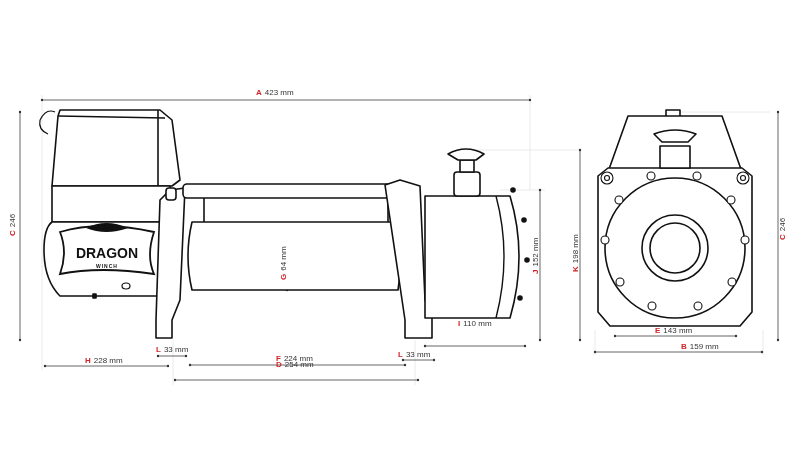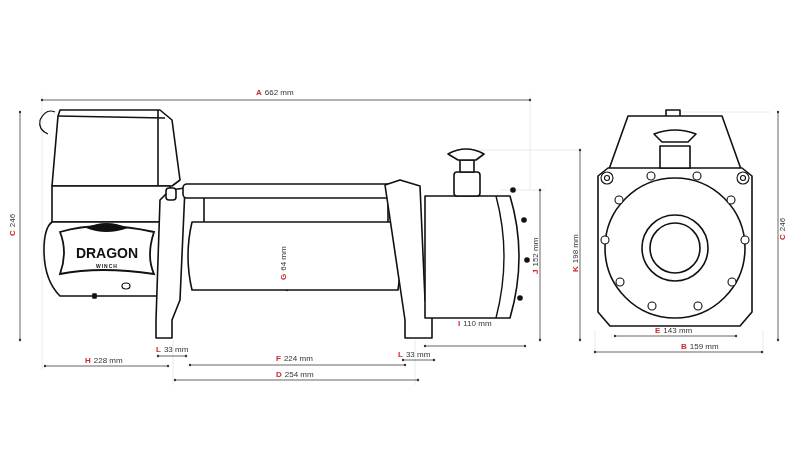--- a/index.html
+++ b/index.html
@@ -114,27 +114,27 @@
   </g>
 
   <g>
     <path d="M60 232 Q100 220 154 232 Q146 256 154 274 Q100 266 60 274 Q68 252 60 232 Z" fill="#fff" stroke="#111" stroke-width="1.8"></path>
     <path d="M86 228 Q106 218 128 228 Q106 236 86 228 Z" fill="#111"></path>
     <text x="107" y="258" text-anchor="middle" font-family="Liberation Sans, sans-serif" font-weight="bold" font-size="14" fill="#111">DRAGON</text>
     <text x="107" y="268" text-anchor="middle" font-family="Liberation Sans, sans-serif" font-weight="bold" font-size="5" fill="#111" letter-spacing="1">WINCH</text>
   </g>
 </svg>
 
-<div class="dim" style="left:256px; top:89px;"><span class="letter">A</span><span>662 mm</span></div>
+<div class="dim" style="left:256px; top:89px;"><span class="letter">A</span><span>423 mm</span></div>
 <div class="dim vert" style="left:9px; top:236px;"><span class="letter">C</span><span>246</span></div>
 <div class="dim vert" style="left:779px; top:240px;"><span class="letter">C</span><span>246</span></div>
 <div class="dim vert" style="left:280px; top:280px;"><span class="letter">G</span><span>64 mm</span></div>
 <div class="dim vert" style="left:532px; top:274px;"><span class="letter">J</span><span>152 mm</span></div>
 <div class="dim vert" style="left:572px; top:272px;"><span class="letter">K</span><span>198 mm</span></div>
 <div class="dim" style="left:156px; top:346px;"><span class="letter">L</span><span>33 mm</span></div>
 <div class="dim" style="left:398px; top:351px;"><span class="letter">L</span><span>33 mm</span></div>
 <div class="dim" style="left:276px; top:355px;text-align:right;"><span class="letter">F</span><span>224 mm</span></div>
 <div class="dim" style="left:85px; top:357px;"><span class="letter">H</span><span>228 mm</span></div>
-<div class="dim" style="left:276px; top:371px;"><span class="letter">D</span><span>254 mm</span></div>
+<div class="dim" style="left:276px; top:361px;"><span class="letter">D</span><span>254 mm</span></div>
 <div class="dim" style="left:458px; top:320px;"><span class="letter">I</span><span>110 mm</span></div>
 <div class="dim" style="left:655px; top:327px;"><span class="letter">E</span><span>143 mm</span></div>
 <div class="dim" style="left:681px; top:343px;"><span class="letter">B</span><span>159 mm</span></div>
 </div>
 
 </body></html>

